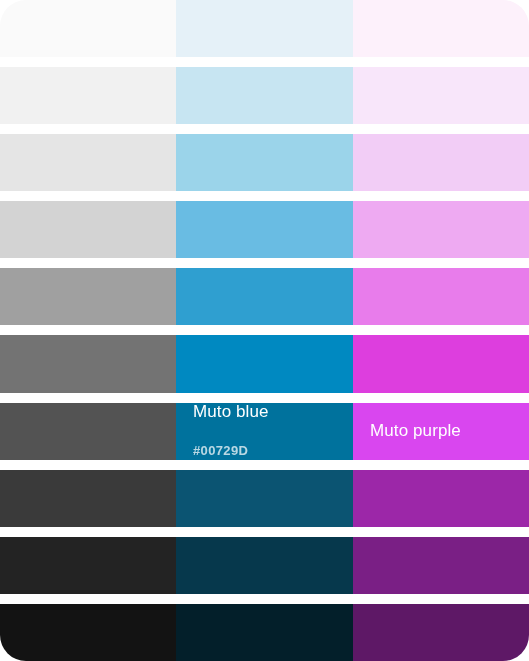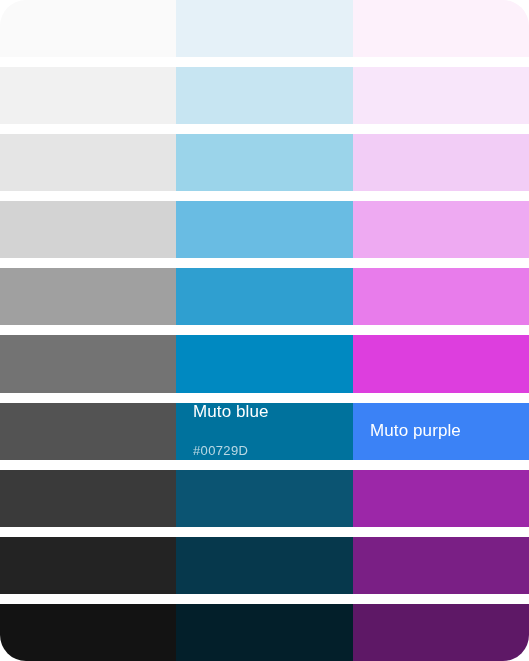--- a/index.html
+++ b/index.html
@@ -57,21 +57,21 @@
     font-size: 17px;
     font-weight: 400;
     color: #ffffff;
     letter-spacing: 0.1px;
     line-height: 1.25;
     white-space: nowrap;
   }
 
   .swatch-hex {
     font-size: 13px;
-    font-weight: 400;
+    font-weight: 700;
     color: rgba(255, 255, 255, 0.72);
     letter-spacing: 0.35px;
     line-height: 1.3;
     margin-top: 21px;
     white-space: nowrap;
   }
 </style>
 </head>
 <body>
 
@@ -106,21 +106,21 @@
       <div class="swatch" style="background-color: rgb(6, 56, 76);"></div>
       <div class="swatch" style="background-color: rgb(3, 31, 42);"></div>
     </div>
   <div class="palette-column col-purple">
       <div class="swatch" style="background-color: rgb(253, 241, 251);"></div>
       <div class="swatch" style="background-color: rgb(248, 230, 250);"></div>
       <div class="swatch" style="background-color: rgb(242, 205, 246);"></div>
       <div class="swatch" style="background-color: rgb(238, 170, 242);"></div>
       <div class="swatch" style="background-color: rgb(232, 124, 235);"></div>
       <div class="swatch" style="background-color: rgb(221, 62, 222);"></div>
-      <div class="swatch" style="background-color: #3b82f6;">
+      <div class="swatch" style="background-color: #d946ef;">
         <div class="swatch-label">
           <div class="swatch-name">Muto purple</div>
         </div>
       </div>
       <div class="swatch" style="background-color: rgb(156, 39, 168);"></div>
       <div class="swatch" style="background-color: rgb(122, 31, 133);"></div>
       <div class="swatch" style="background-color: rgb(94, 24, 102);"></div>
     </div>
 
 </div>

